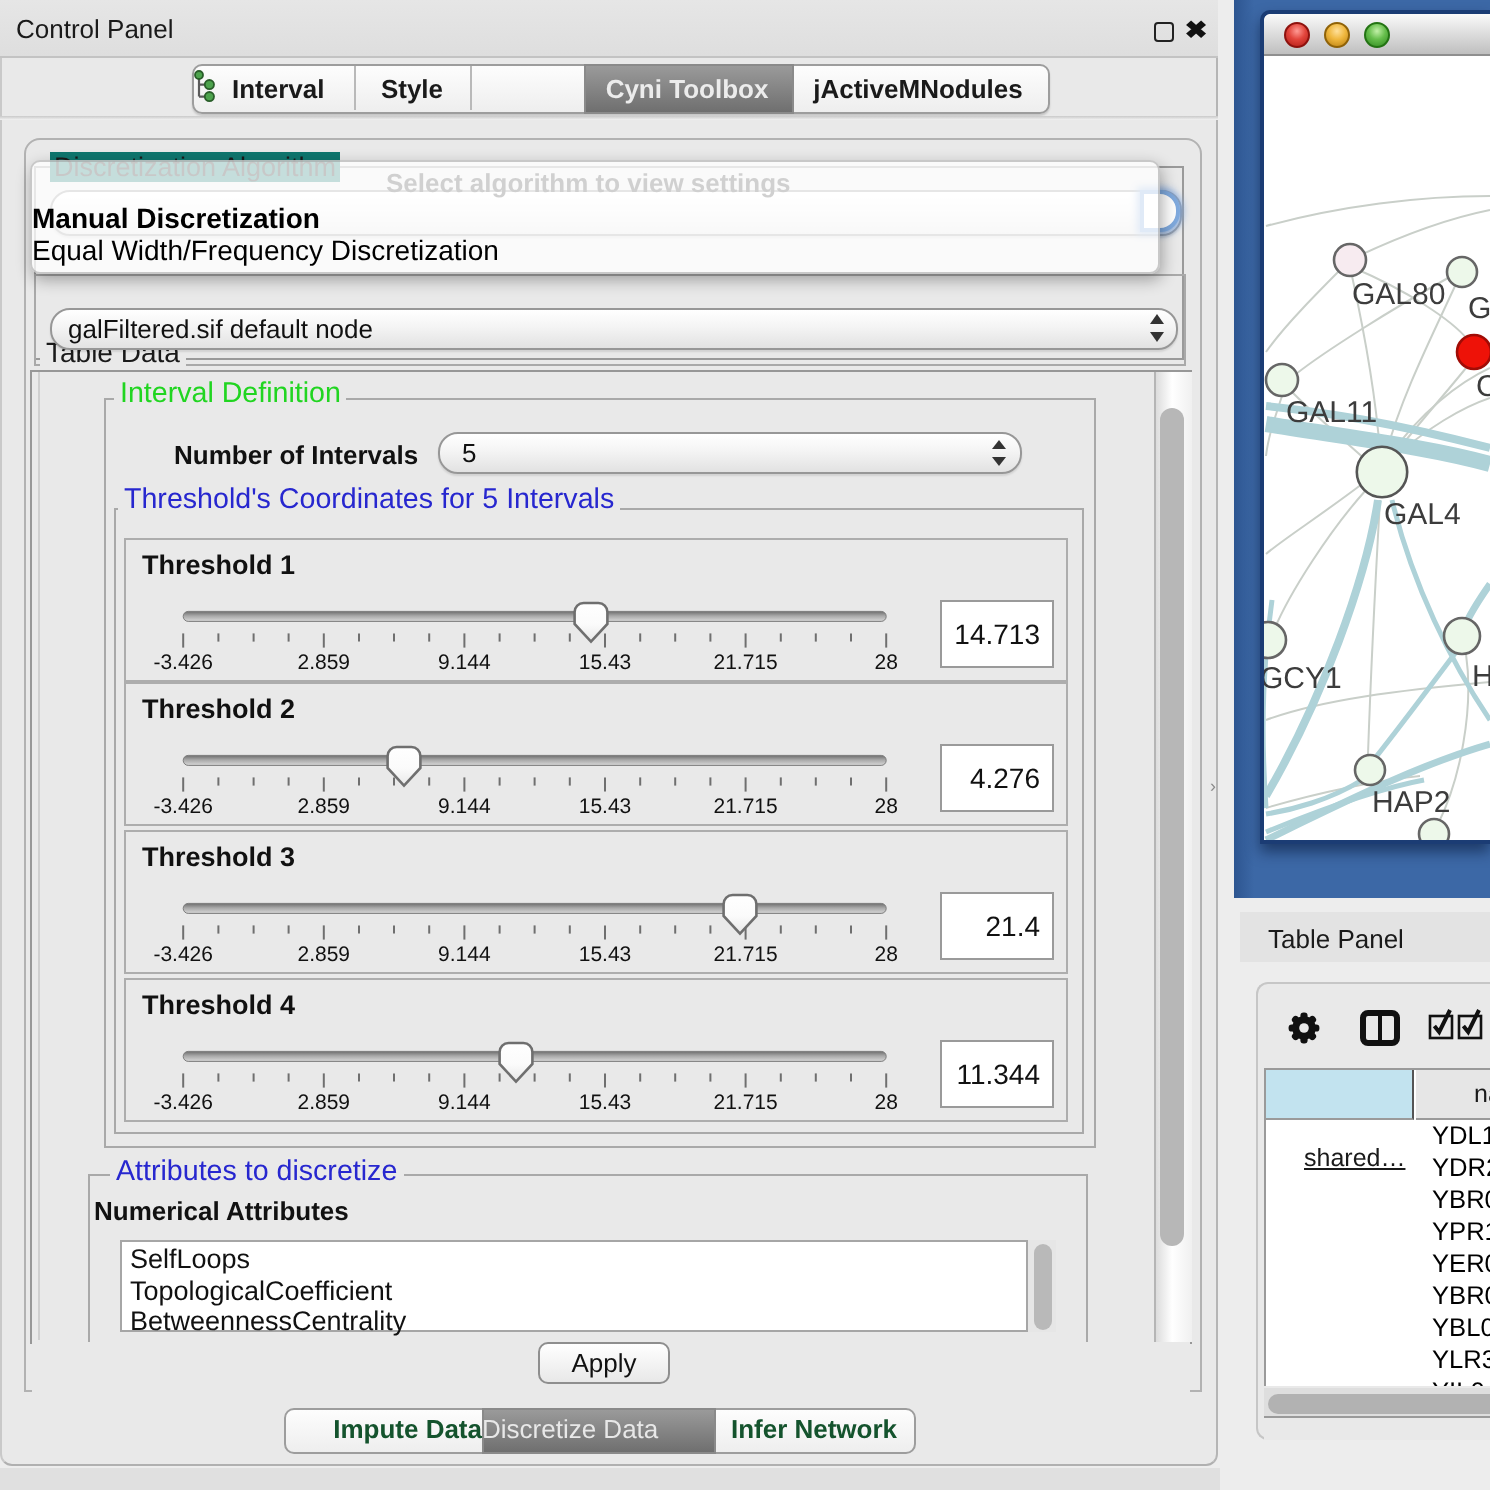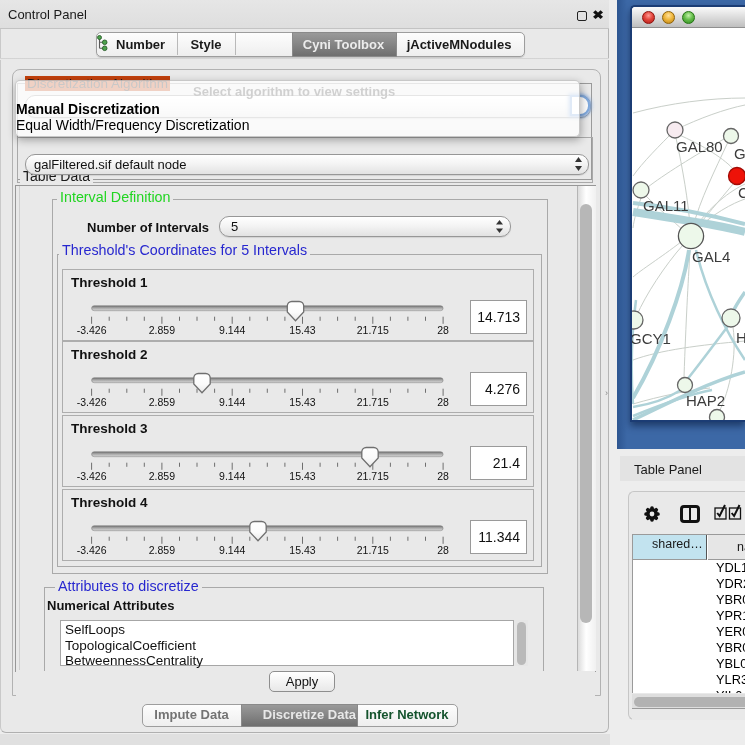--- a/index.html
+++ b/index.html
@@ -28,32 +28,32 @@
   <div class="abs" style="left:96px;top:32px;width:427px;height:23px;background:linear-gradient(#fdfdfd,#eeeeee);border:1px solid #9d9d9d;border-radius:5px;box-shadow:0 1px 1px rgba(0,0,0,0.15);"></div>
   <div class="abs" style="left:177px;top:33px;width:1px;height:22px;background:#b9b9b9;"></div>
   <div class="abs" style="left:235px;top:33px;width:1px;height:22px;background:#b9b9b9;"></div>
   <div class="abs" style="left:292px;top:32px;width:103px;height:23px;background:linear-gradient(#9a9a9a,#6f6f6f);border:1px solid #8a8a8a;"></div>
   <svg class="abs" style="left:97px;top:35px;" width="12" height="17" viewBox="0 0 12 17">
     <path d="M2.5 2.5 V13.3 M2.5 7.3 H7.7 M2.5 13.3 H7.7" stroke="#5a5a5a" stroke-width="1.1" fill="none"></path>
     <circle cx="2.5" cy="2.5" r="2" fill="#4da34d" stroke="#2a5e2a" stroke-width="0.9"></circle>
     <circle cx="7.7" cy="7.3" r="2.3" fill="#4da34d" stroke="#2a5e2a" stroke-width="0.9"></circle>
     <circle cx="7.7" cy="13.3" r="2.3" fill="#4da34d" stroke="#2a5e2a" stroke-width="0.9"></circle>
   </svg>
-  <div class="abs" style="left:116px;top:37px;font-size:13px;font-weight:bold;color:#1a1a1a;">Number</div>
+  <div class="abs" style="left:116px;top:37px;font-size:13px;font-weight:bold;color:#1a1a1a;">Interval</div>
   <div class="abs" style="left:177px;top:37px;width:58px;text-align:center;font-size:13px;font-weight:bold;color:#1a1a1a;">Style</div>
   <div class="abs" style="left:235px;top:37px;width:57px;text-align:center;font-size:13px;font-weight:bold;color:#1a1a1a;margin-top:32px;">Select</div>
   <div class="abs" style="left:292px;top:37px;width:103px;text-align:center;font-size:13px;font-weight:bold;color:#ececec;">Cyni Toolbox</div>
   <div class="abs" style="left:395px;top:37px;width:128px;text-align:center;font-size:13px;font-weight:bold;color:#1a1a1a;">jActiveMNodules</div>
 
   <div class="abs" style="left:0;top:58px;width:609px;height:2px;background:linear-gradient(#c9c9c9,#f2f2f2);"></div>
 
   <div class="abs" style="left:12px;top:69px;width:589px;height:627px;border:1px solid #b2b2b2;border-radius:8px 8px 0 0;background:#e9e9e9;box-sizing:border-box;"></div>
 
   <div class="gborder" style="left:17px;top:83px;width:573px;height:95px;border-color:#9a9a9a;"></div>
-  <div class="abs" style="left:25px;top:76px;font-size:13.5px;color:#1a1a1a;background:#c2410c;padding:0 2px;text-align:center;">Discretization Algorithm</div>
+  <div class="abs" style="left:25px;top:76px;font-size:13.5px;color:#1a1a1a;background:#0f766e;padding:0 2px;text-align:center;">Discretization Algorithm</div>
   <div class="combo" style="left:25px;top:95px;width:564px;height:21px;"></div>
   <div class="abs" style="left:193px;top:84px;font-size:13px;font-weight:bold;color:#3c3c3c;">Select algorithm to view settings</div>
   <div class="abs" style="left:570px;top:95px;width:16px;height:17px;border:2.5px solid #7fa9dd;border-radius:0 10px 10px 0;background:#fdfdfd;box-shadow:0 0 3.5px 1.5px rgba(125,165,220,0.85);"></div>
 
   <div class="gborder" style="left:17px;top:137px;width:574px;height:44px;"></div>
   <div class="abs" style="left:20px;top:130px;font-size:14px;color:#1a1a1a;background:#e9e9e9;padding:0 3px;margin-top:38px;">Table Data</div>
 
   <div class="abs" style="left:15px;top:80px;width:563px;height:55px;background:rgba(255,255,255,0.76);border:1px solid rgba(150,150,150,0.5);border-radius:5px;box-shadow:1px 3px 8px rgba(0,0,0,0.32);"></div>
   <div class="abs" style="left:16px;top:101px;font-size:14px;font-weight:bold;color:#000;">Manual Discretization</div>
   <div class="abs" style="left:16px;top:117px;font-size:14px;color:#000;">Equal Width/Frequency Discretization</div>
@@ -297,22 +297,22 @@
   <div class="abs" style="left:65px;top:622px;font-size:13.5px;color:#111;line-height:15.5px;">SelfLoops<br>TopologicalCoefficient<br>BetweennessCentrality</div>
   <div class="abs" style="left:514px;top:620px;width:14px;height:46px;background:#e6e6e6;"></div>
   <div class="abs" style="left:516.5px;top:621.5px;width:9px;height:43.5px;background:#b9b9b9;border-radius:4.5px;"></div>
 
   <div class="abs" style="left:16px;top:671px;width:579px;height:25px;background:#e9e9e9;"></div>
 
   <div class="abs" style="left:269px;top:671px;width:64px;height:18.5px;background:linear-gradient(#ffffff,#e8e8e8);border:1px solid #8e8e8e;border-radius:5px;text-align:center;font-size:13px;color:#111;line-height:19px;">Apply</div>
 
   <div class="abs" style="left:142px;top:703.5px;width:314px;height:21px;background:linear-gradient(#fdfdfd,#eeeeee);border:1px solid #9d9d9d;border-radius:5px;"></div>
   <div class="abs" style="left:241px;top:703.5px;width:115px;height:21px;background:linear-gradient(#9a9a9a,#6f6f6f);border:1px solid #8a8a8a;"></div>
-  <div class="abs" style="left:142px;top:707px;width:99px;text-align:center;font-size:13px;font-weight:bold;color:#737373;">Impute Data</div>
-  <div class="abs" style="left:241px;top:707px;width:115px;text-align:right;font-size:13px;font-weight:bold;color:#e8e8e8;">Discretize Data</div>
+  <div class="abs" style="left:142px;top:707px;width:99px;text-align:right;font-size:13px;font-weight:bold;color:#14532d;">Impute Data</div>
+  <div class="abs" style="left:241px;top:707px;width:115px;text-align:left;font-size:13px;font-weight:normal;color:#e8e8e8;">Discretize Data</div>
   <div class="abs" style="left:356px;top:707px;width:102px;text-align:center;font-size:13px;font-weight:bold;color:#14532d;">Infer Network</div>
 
   <div class="abs" style="left:0;top:734px;width:610px;height:11px;background:#e0e0e0;"></div>
 
   <div class="abs" style="left:610px;top:0;width:135px;height:745px;background:#ededed;"></div>
   <div class="abs" style="left:617px;top:0;width:128px;height:449px;background:linear-gradient(90deg,#2d5590 0,#3c68a6 10px,#3c68a6);"></div>
 
   <div class="abs" style="left:630px;top:5px;width:115px;height:417px;background:#fff;border:2px solid #1b3c74;border-right:none;border-radius:5px 0 0 0;box-shadow:0 4px 7px rgba(0,15,45,0.5);box-sizing:border-box;"></div>
   <div class="abs" style="left:632px;top:7px;width:113px;height:20px;background:linear-gradient(#fafafa,#bfbfbf);border-bottom:1px solid #8f8f8f;border-radius:4px 0 0 0;"></div>
   <div class="abs" style="left:642px;top:11px;width:11px;height:11px;border-radius:50%;background:radial-gradient(circle at 50% 32%,#ff9a94 0%,#e2453c 45%,#b01a14 100%);border:0.5px solid #8d120e;"></div>
@@ -401,21 +401,21 @@
     </g>
     <g fill="none" stroke="#111" stroke-width="2">
       <path d="M3.2 10 L5.6 13 L11 2"></path>
       <path d="M17.7 10 L20.1 13 L25.5 2"></path>
     </g>
   </svg>
 
   <div class="abs" style="left:632px;top:534px;width:113px;height:163px;background:#fff;border:1px solid #9a9a9a;border-right:none;box-sizing:border-box;"></div>
   <div class="abs" style="left:633px;top:535px;width:73px;height:24px;background:#c2e3ef;border-right:1px solid #555;border-bottom:1px solid #9a9a9a;"></div>
   <div class="abs" style="left:708px;top:535px;width:37px;height:24px;background:#e6e6e6;border-bottom:1px solid #9a9a9a;"></div>
-  <div class="abs" style="left:652px;top:537px;font-size:12.5px;color:#1a1a1a;">shared…</div>
+  <div class="abs" style="left:652px;top:572px;font-size:12.5px;color:#1a1a1a;text-decoration:underline;">shared…</div>
   <div class="abs" style="left:737px;top:540px;font-size:12.5px;color:#1a1a1a;">na</div>
   <div class="abs" style="left:716px;top:560px;font-size:12.8px;color:#000;line-height:16px;">YDL1<br>YDR2<br>YBR0<br>YPR1<br>YER0<br>YBR0<br>YBL0<br>YLR3<br>YIL0</div>
 
   <div class="abs" style="left:632px;top:692.5px;width:113px;height:27px;background:#e9e9e9;"></div>
   <div class="abs" style="left:632px;top:694px;width:113px;height:14px;background:#dedede;border-bottom:1px solid #9a9a9a;"></div>
   <div class="abs" style="left:634px;top:696.5px;width:111px;height:10px;background:#b2b2b2;border-radius:5px 0 0 5px;"></div>
 
   <div class="abs" style="left:605px;top:388px;font-size:9px;color:#8a8a8a;">›</div>
 </div>
 

